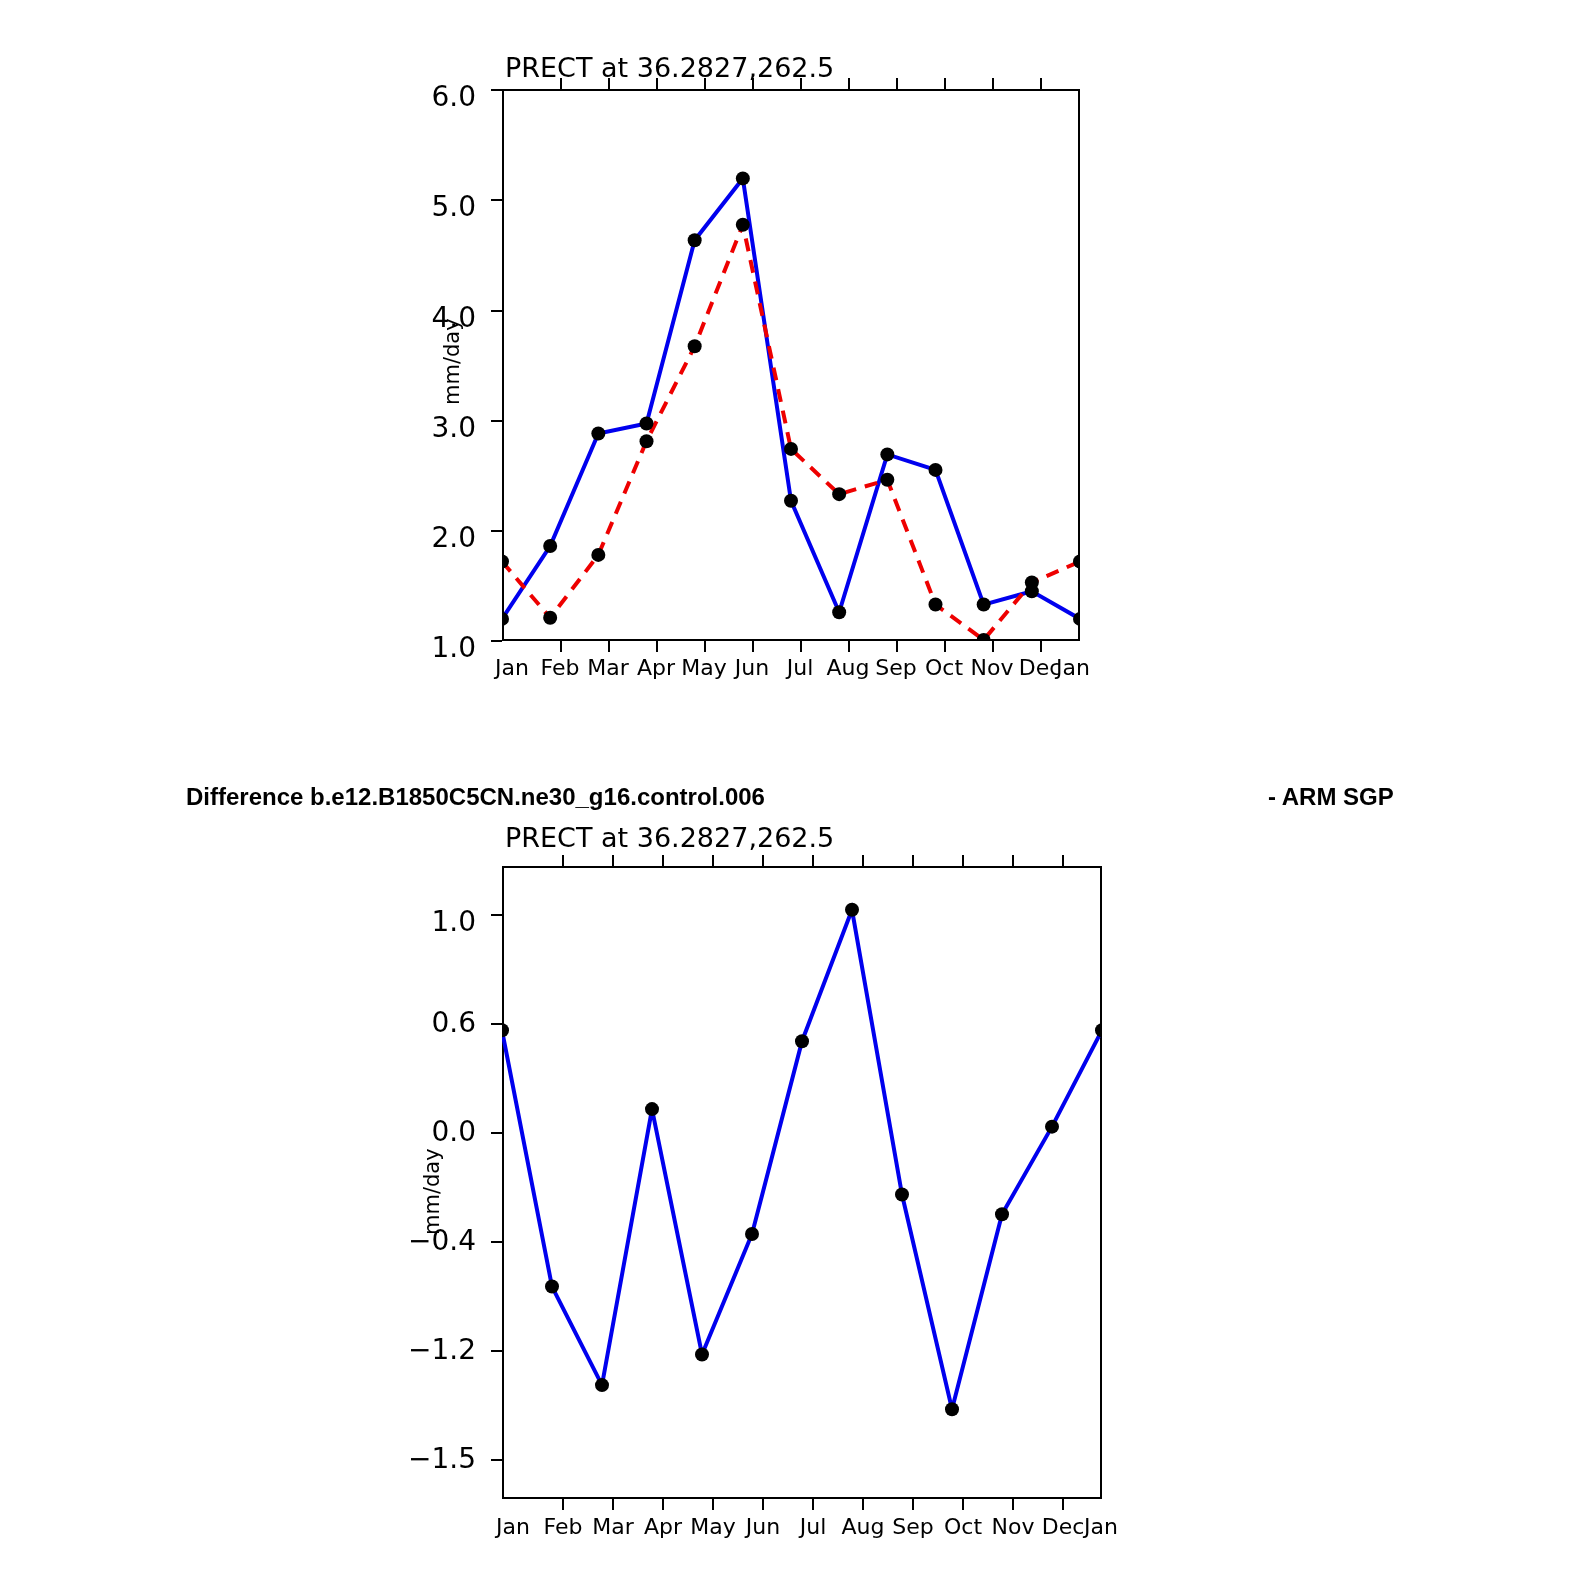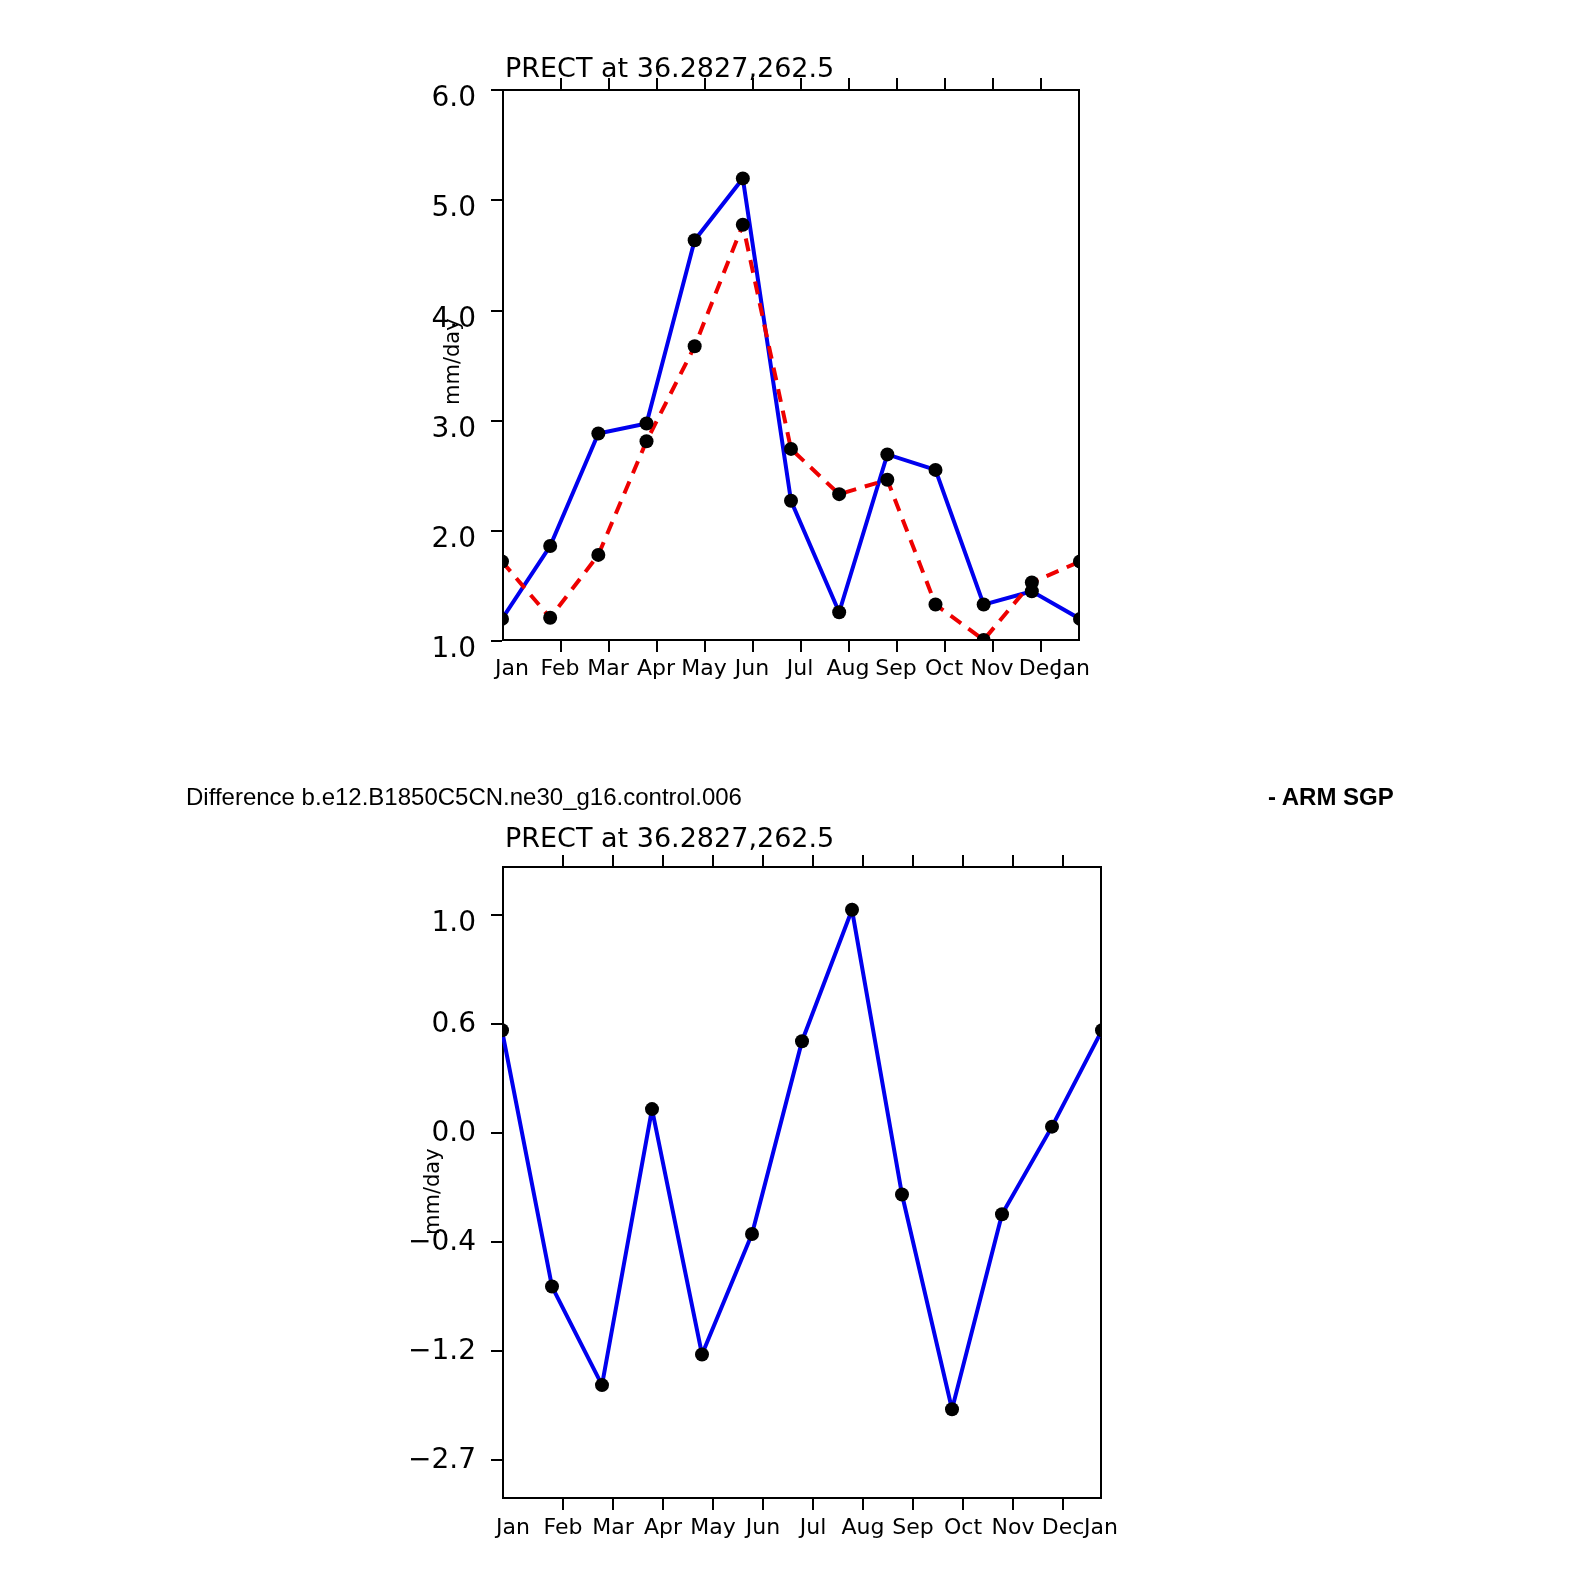--- a/index.html
+++ b/index.html
@@ -132,21 +132,21 @@
     font-family: "DejaVu Sans", sans-serif;
     font-size: 24px;
   }
 
   
   .diff-left {
     position: absolute;
     left: 186px;
     top: 783px;
     font-family: "Liberation Sans", sans-serif;
-    font-weight: normal;
+    font-weight: bold;
     font-size: 24px;
     white-space: nowrap;
   }
   .diff-right {
     position: absolute;
     left: 1268px;
     top: 783px;
     font-family: "Liberation Sans", sans-serif;
     font-weight: bold;
     font-size: 24px;
@@ -258,21 +258,21 @@
 
   <div class="plot-frame" id="plot-bottom-frame"></div>
 
   <div class="axis-label-y" style="left:420px; top:1235px;">mm/day</div>
 
   <div class="ytick-label" style="left:380px; top:905px; width:96px;">1.0</div>
   <div class="ytick-label" style="left:380px; top:1006px; width:96px;">0.6</div>
   <div class="ytick-label" style="left:380px; top:1115px; width:96px;">0.0</div>
   <div class="ytick-label" style="left:380px; top:1224px; width:96px;">−0.4</div>
   <div class="ytick-label" style="left:380px; top:1333px; width:96px;">−1.2</div>
-  <div class="ytick-label" style="left:380px; top:1442px; width:96px;">−2.7</div>
+  <div class="ytick-label" style="left:380px; top:1442px; width:96px;">−1.5</div>
 
   <div class="tick tick-y" style="left:491px; top:914px;"></div>
   <div class="tick tick-y" style="left:491px; top:1023px;"></div>
   <div class="tick tick-y" style="left:491px; top:1132px;"></div>
   <div class="tick tick-y" style="left:491px; top:1241px;"></div>
   <div class="tick tick-y" style="left:491px; top:1350px;"></div>
   <div class="tick tick-y" style="left:491px; top:1459px;"></div>
 
   <div class="tick tick-x" style="left:562px; top:855px;"></div>
   <div class="tick tick-x" style="left:612px; top:855px;"></div>

